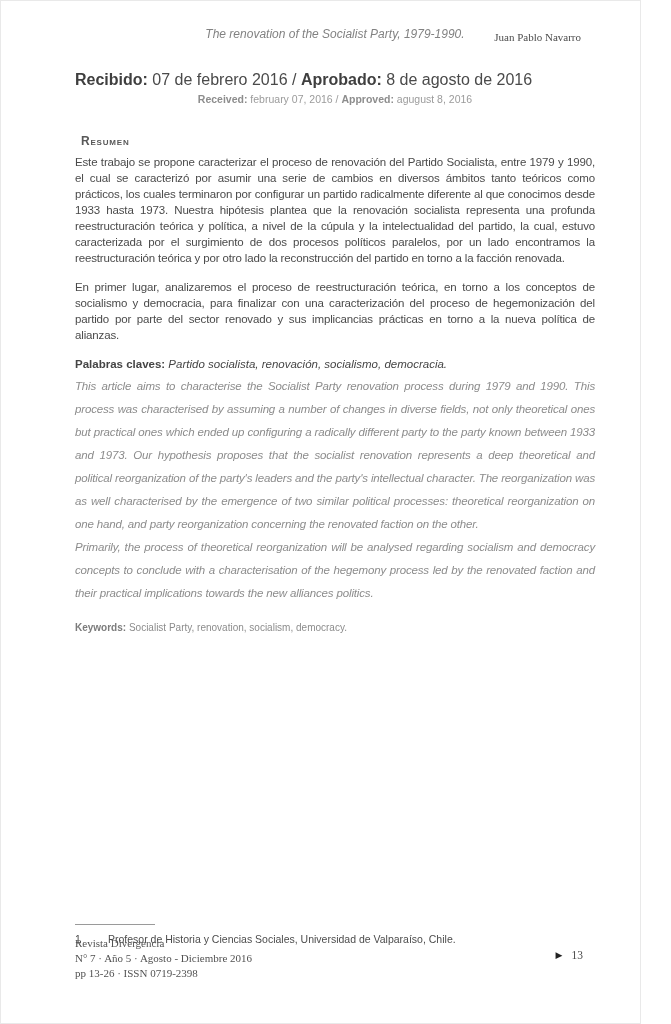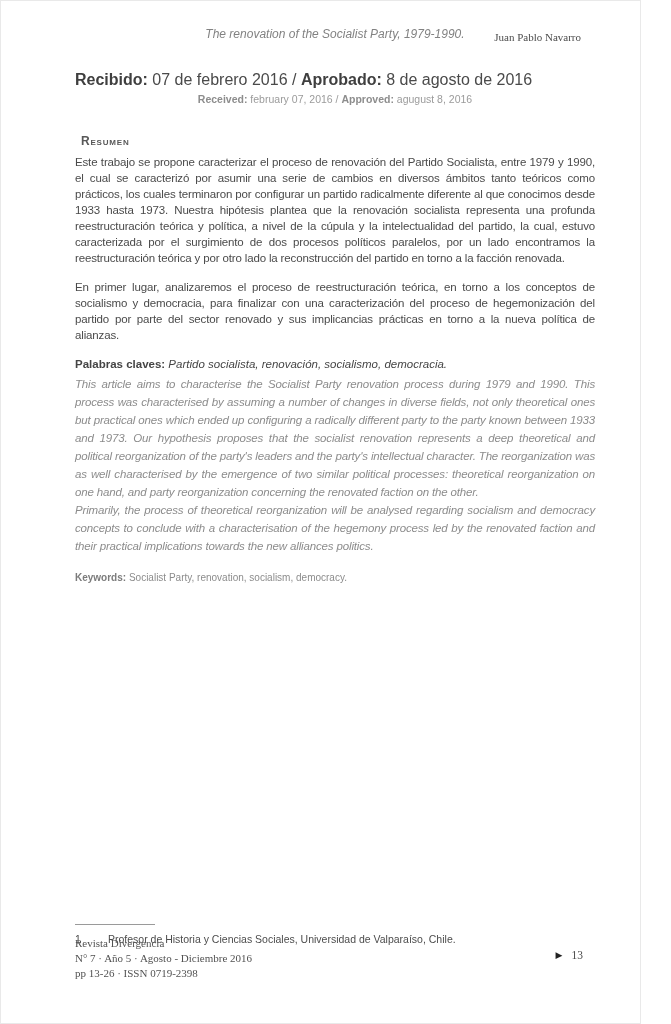--- a/index.html
+++ b/index.html
@@ -105,21 +105,21 @@
     color: #454545;
   }
   .palabras .kw-label { font-weight: bold; }
   .palabras .kw-value { font-style: italic; }
   .para-en {
     margin: 0;
     margin-top: 5px;
     text-align: justify;
     font-style: italic;
     font-size: 11.5px;
-    line-height: 18px;
+    line-height: 23px;
     letter-spacing: -0.15px;
     color: #8c8c8c;
   }
   .para-en + .para-en { margin-top: 0; }
   .keywords {
     margin: 0;
     margin-top: 17px;
     font-size: 10px;
     color: #8c8c8c;
   }

